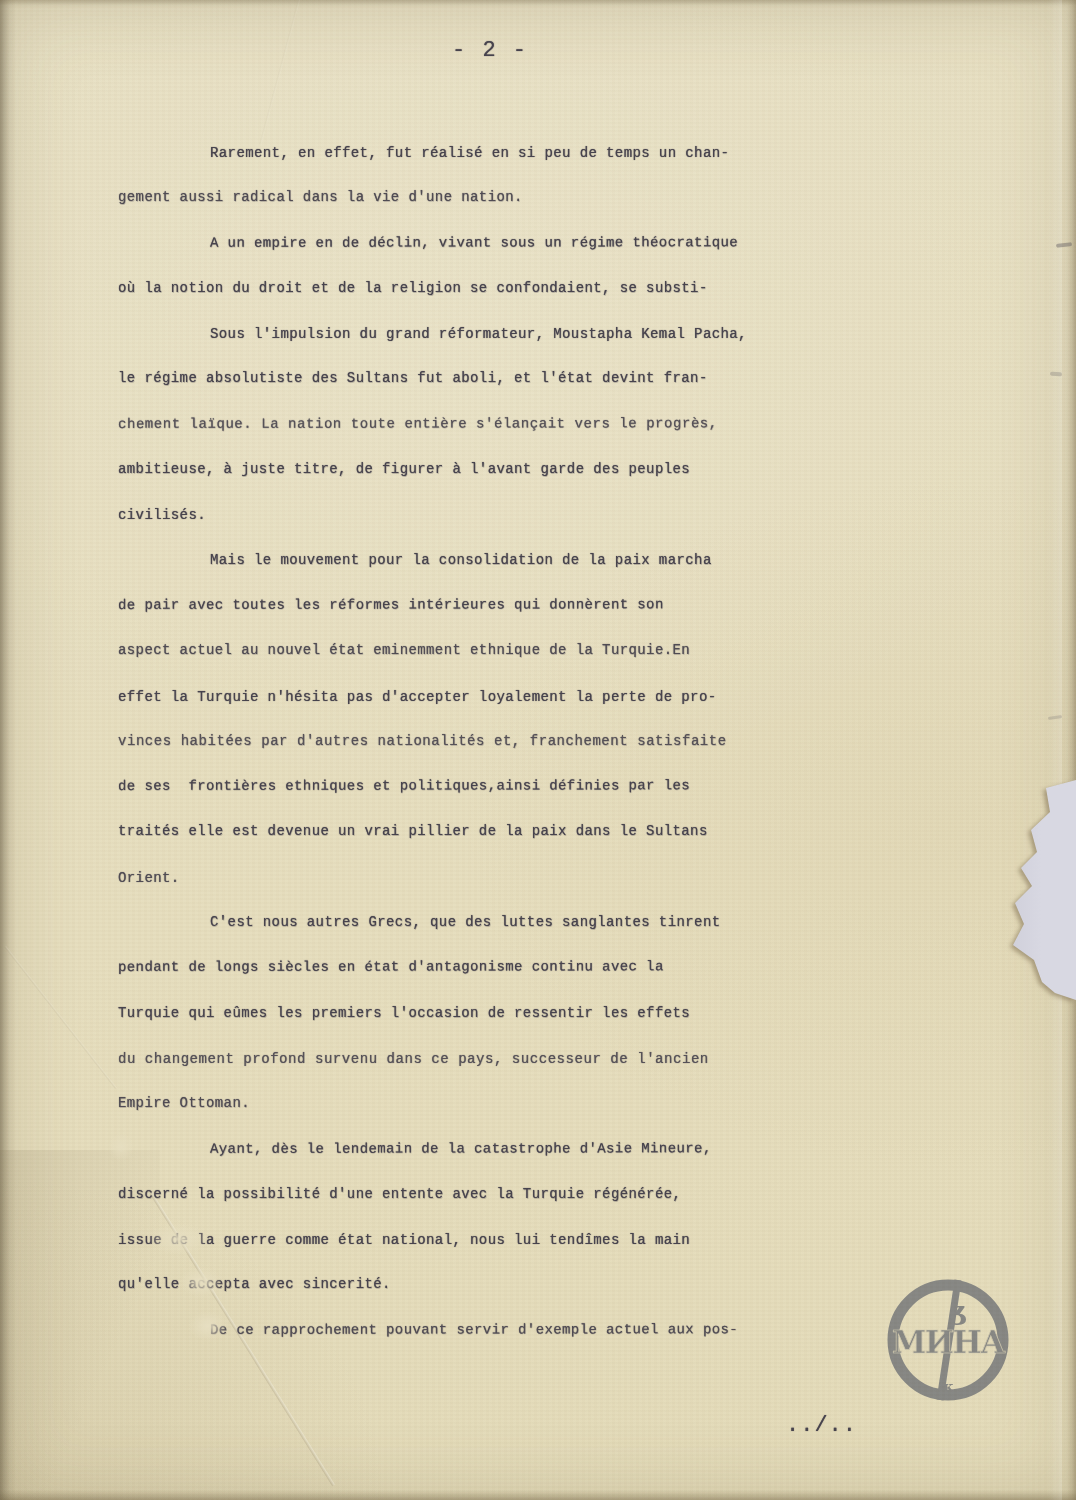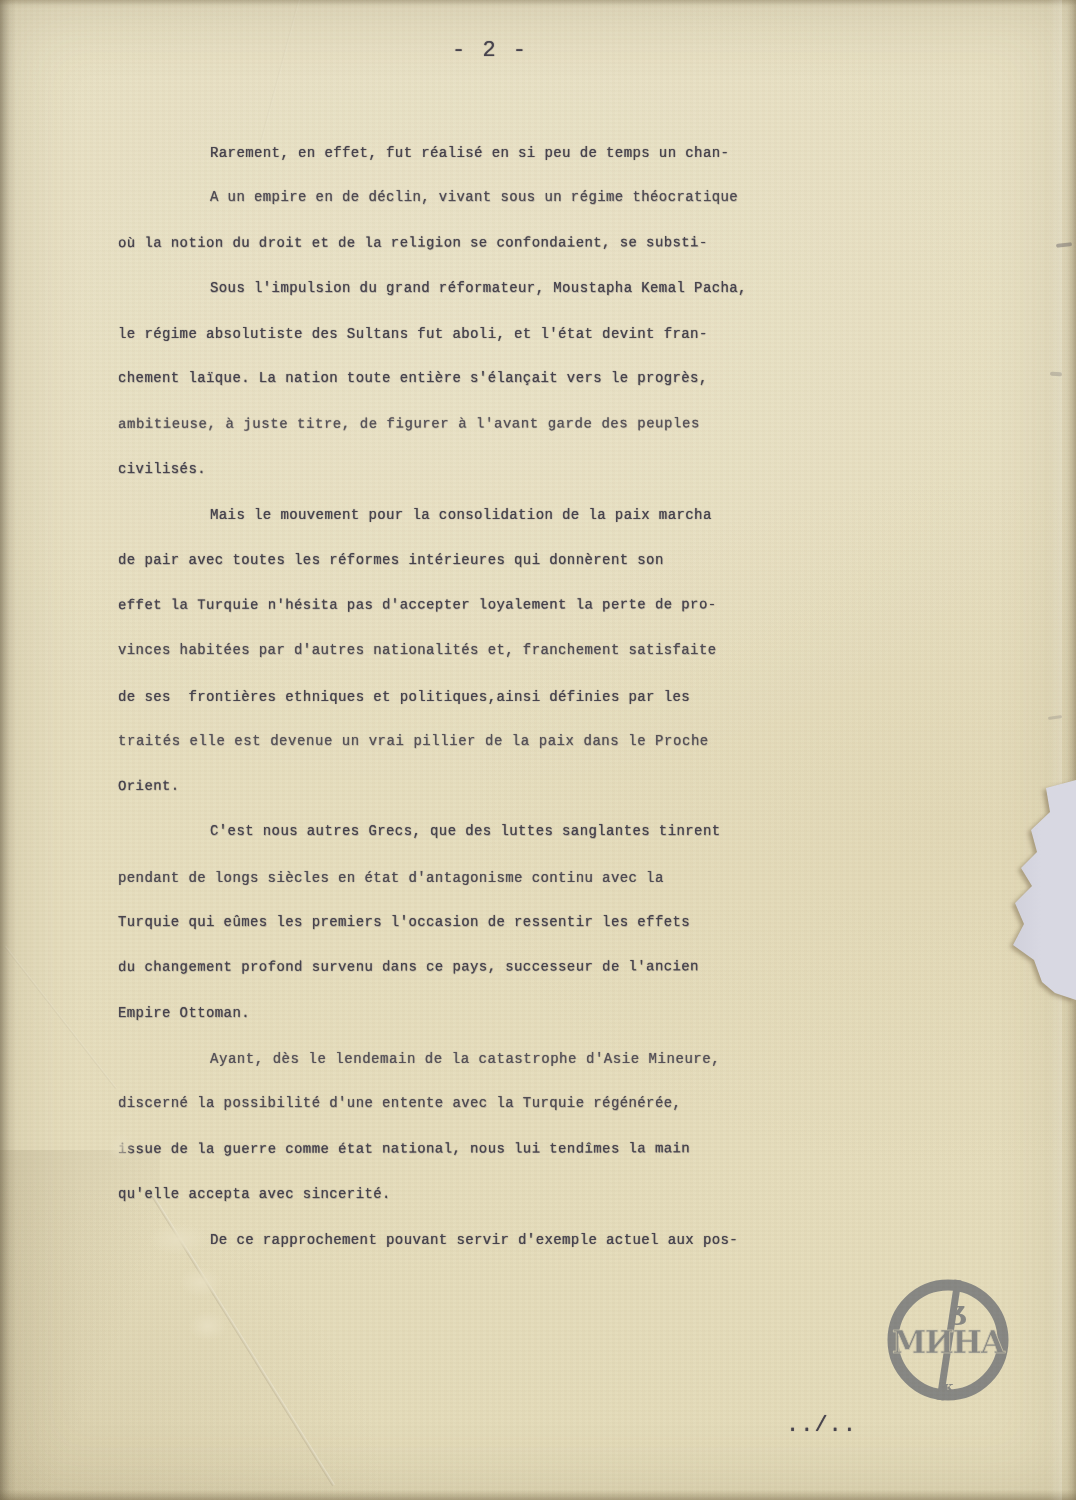--- a/index.html
+++ b/index.html
@@ -130,33 +130,35 @@
 
   <div class="crease crease-1"></div>
   <div class="crease crease-2"></div>
   <div class="crease crease-3"></div>
   <div class="fold-shadow"></div>
 
   <div class="page-number">- 2 -</div>
 
   <div class="typewritten">
       <div class="line indent">Rarement, en effet, fut réalisé en si peu de temps un chan-</div>
+      <div class="line">gement aussi radical dans la vie d'une nation.</div>
       <div class="line indent">A un empire en de déclin, vivant sous un régime théocratique</div>
       <div class="line">où la notion du droit et de la religion se confondaient, se substi-</div>
       <div class="line indent">Sous l'impulsion du grand réformateur, Moustapha Kemal Pacha,</div>
       <div class="line">le régime absolutiste des Sultans fut aboli, et l'état devint fran-</div>
       <div class="line">chement laïque. La nation toute entière s'élançait vers le progrès,</div>
       <div class="line">ambitieuse, à juste titre, de figurer à l'avant garde des peuples</div>
       <div class="line">civilisés.</div>
       <div class="line indent">Mais le mouvement pour la consolidation de la paix marcha</div>
       <div class="line">de pair avec toutes les réformes intérieures qui donnèrent son</div>
+      <div class="line">aspect actuel au nouvel état eminemment ethnique de la Turquie.En</div>
       <div class="line">effet la Turquie n'hésita pas d'accepter loyalement la perte de pro-</div>
       <div class="line">vinces habitées par d'autres nationalités et, franchement satisfaite</div>
       <div class="line">de ses  frontières ethniques et politiques,ainsi définies par les</div>
-      <div class="line">traités elle est devenue un vrai pillier de la paix dans le Proche</div>
+      <div class="line">traités elle est devenue un vrai pillier de la paix dans le Sultans</div>
       <div class="line">Orient.</div>
       <div class="line indent">C'est nous autres Grecs, que des luttes sanglantes tinrent</div>
       <div class="line">pendant de longs siècles en état d'antagonisme continu avec la</div>
       <div class="line">Turquie qui eûmes les premiers l'occasion de ressentir les effets</div>
       <div class="line">du changement profond survenu dans ce pays, successeur de l'ancien</div>
       <div class="line">Empire Ottoman.</div>
       <div class="line indent">Ayant, dès le lendemain de la catastrophe d'Asie Mineure,</div>
       <div class="line">discerné la possibilité d'une entente avec la Turquie régénérée,</div>
       <div class="line">issue de la guerre comme état national, nous lui tendîmes la main</div>
       <div class="line">qu'elle accepta avec sincerité.</div>

